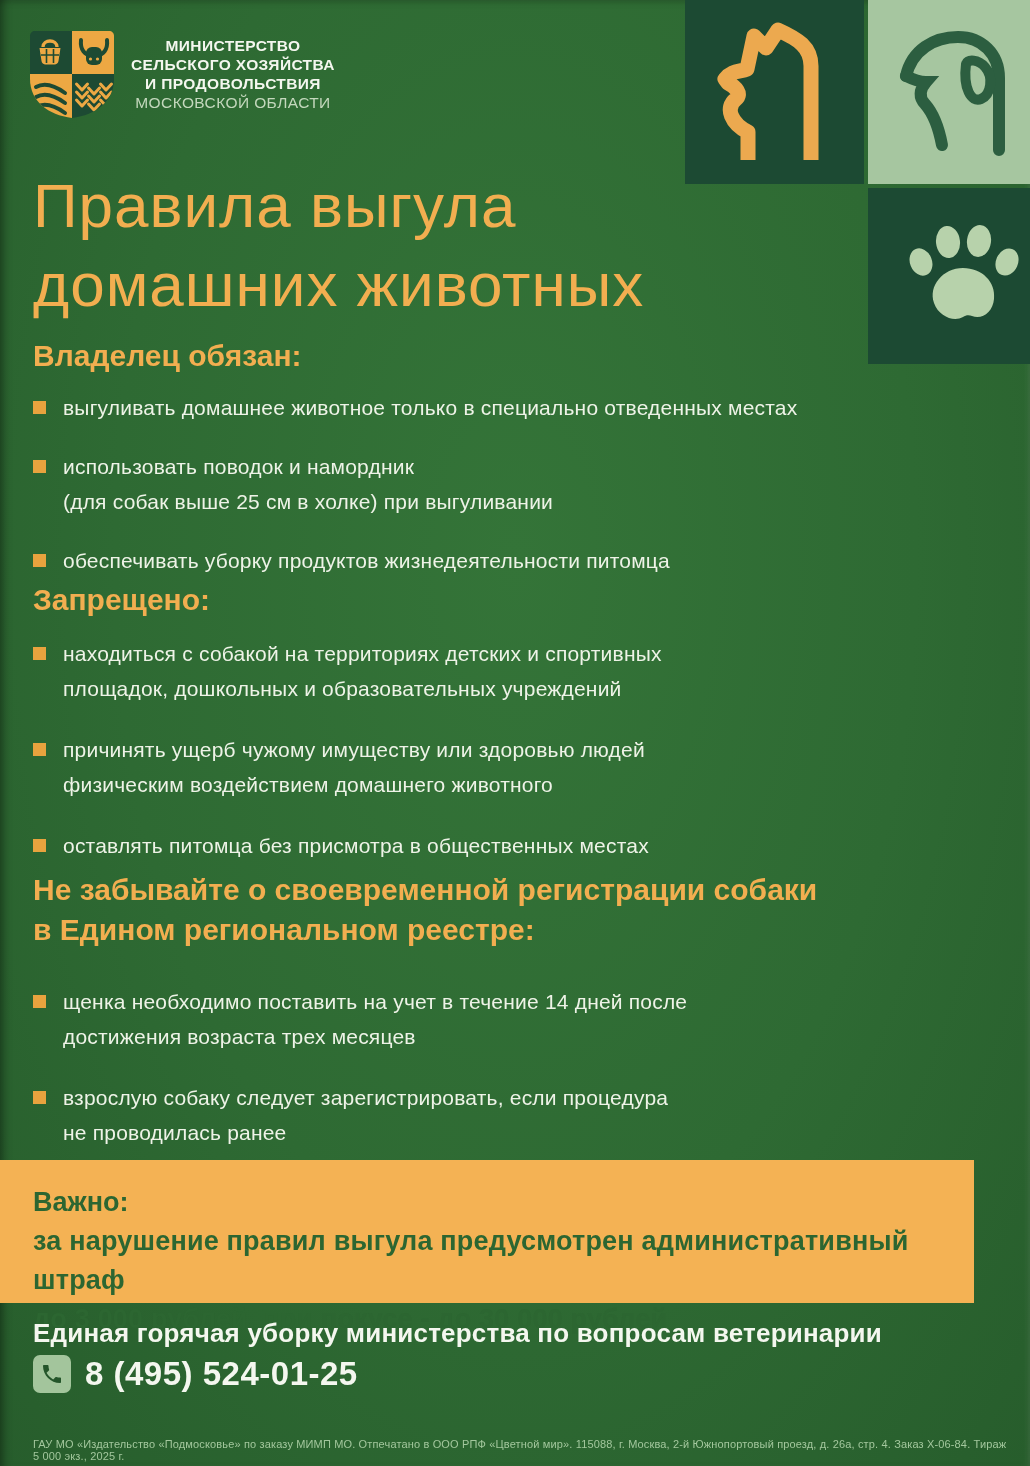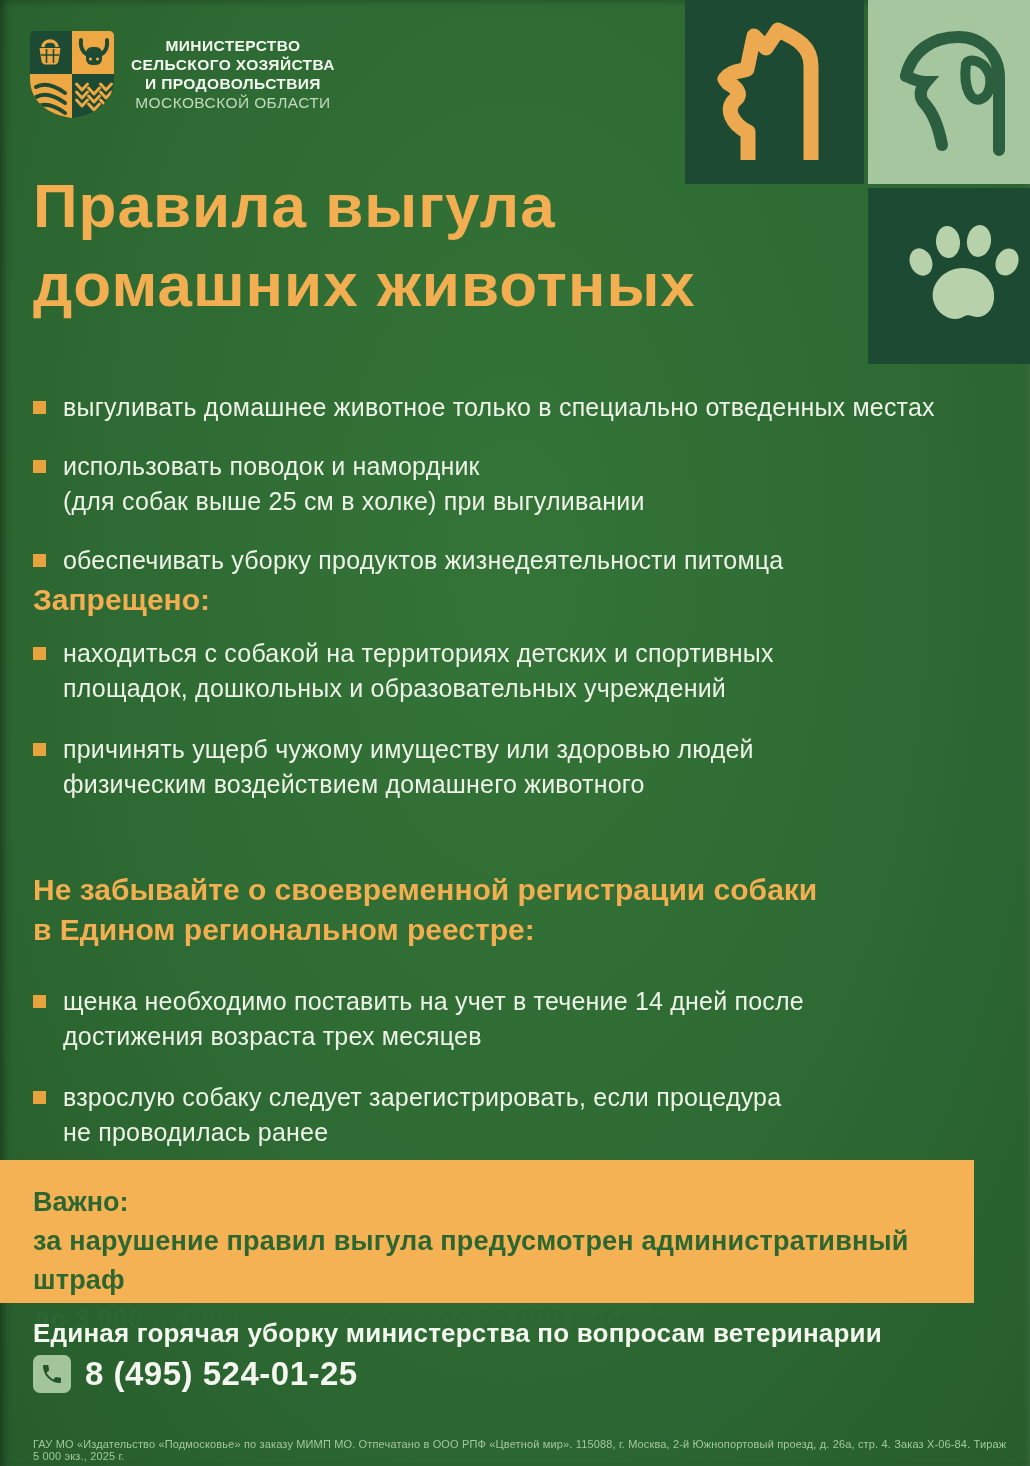--- a/index.html
+++ b/index.html
@@ -25,21 +25,21 @@
   
   .tile { position:absolute; }
   .tile-cat { left:685px; top:0; width:179px; height:184px; background:#1c4a33; }
   .tile-dog { left:868px; top:0; width:162px; height:184px; background:#a6c6a0; }
   .tile-paw { left:868px; top:188px; width:162px; height:176px; background:#1c4a33; }
   .tile svg { display:block; width:100%; height:100%; }
 
   
   .poster-title {
     position:absolute; left:33px; top:166px;
-    font-size:62px; font-weight:700; color:#f2ae50;
+    font-size:62px; font-weight:400; color:#f2ae50;
     line-height:79px; letter-spacing:1px; white-space:pre-line;
   }
 
   .sec-heading {
     position:absolute; left:33px;
     font-size:30px; font-weight:700; color:#f2ae50;
     line-height:40px; white-space:pre-line;
   }
   .h-owner { top:336px; }
   .h-prohibited { top:580px; }
@@ -51,21 +51,21 @@
   .list-registry { top:984px; }
   ul.rules li { display:flex; align-items:flex-start; }
   .list-owner li { margin-bottom:24px; }
   .list-prohibited li { margin-bottom:26px; }
   .list-registry li { margin-bottom:26px; }
   .bullet {
     flex:0 0 auto; width:13px; height:13px; background:#e8a33e;
     margin-top:11px; margin-right:17px;
   }
   .item-text {
-    font-size:25px; color:#eef3e7; line-height:35px; white-space:pre-line;
+    font-size:21px; color:#eef3e7; line-height:35px; white-space:pre-line;
     letter-spacing:.2px; max-width:940px;
   }
 
   
   .banner {
     position:absolute; left:0; top:1160px; width:974px; height:143px;
     background:#f4b254; color:#2c6631;
     padding:23px 33px 0 33px;
   }
   .banner-label { font-size:27px; font-weight:700; line-height:39px; }
@@ -156,20 +156,21 @@
         <ellipse cx="111" cy="53" rx="12" ry="16" transform="rotate(8 111 53)"></ellipse>
         <ellipse cx="139" cy="74" rx="11" ry="14" transform="rotate(24 139 74)"></ellipse>
         <path d="M95 80 C114 80 128 94 126 111 C125 124 114 132 104 128 C101 127 98 127 95 129 C86 134 71 129 66 115 C60 98 75 80 95 80 Z"></path>
       </g>
     </svg>
   </div>
 
   <h1 class="poster-title">Правила выгула
 домашних животных</h1>
 
+  <h2 class="sec-heading h-owner">Владелец обязан:</h2>
   <ul class="rules list-owner">
     <li>
       <span class="bullet"></span>
       <span class="item-text">выгуливать домашнее животное только в специально отведенных местах</span>
     </li>
     <li>
       <span class="bullet"></span>
       <span class="item-text">использовать поводок и намордник
 (для собак выше 25 см в холке) при выгуливании</span>
     </li>
@@ -183,20 +184,24 @@
   <ul class="rules list-prohibited">
     <li>
       <span class="bullet"></span>
       <span class="item-text">находиться с собакой на территориях детских и спортивных
 площадок, дошкольных и образовательных учреждений</span>
     </li>
     <li>
       <span class="bullet"></span>
       <span class="item-text">причинять ущерб чужому имуществу или здоровью людей
 физическим воздействием домашнего животного</span>
+    </li>
+    <li>
+      <span class="bullet"></span>
+      <span class="item-text">оставлять питомца без присмотра в общественных местах</span>
     </li>
   </ul>
 
   <h2 class="sec-heading h-registry">Не забывайте о своевременной регистрации собаки
 в Едином региональном реестре:</h2>
   <ul class="rules list-registry">
     <li>
       <span class="bullet"></span>
       <span class="item-text">щенка необходимо поставить на учет в течение 14 дней после
 достижения возраста трех месяцев</span>

